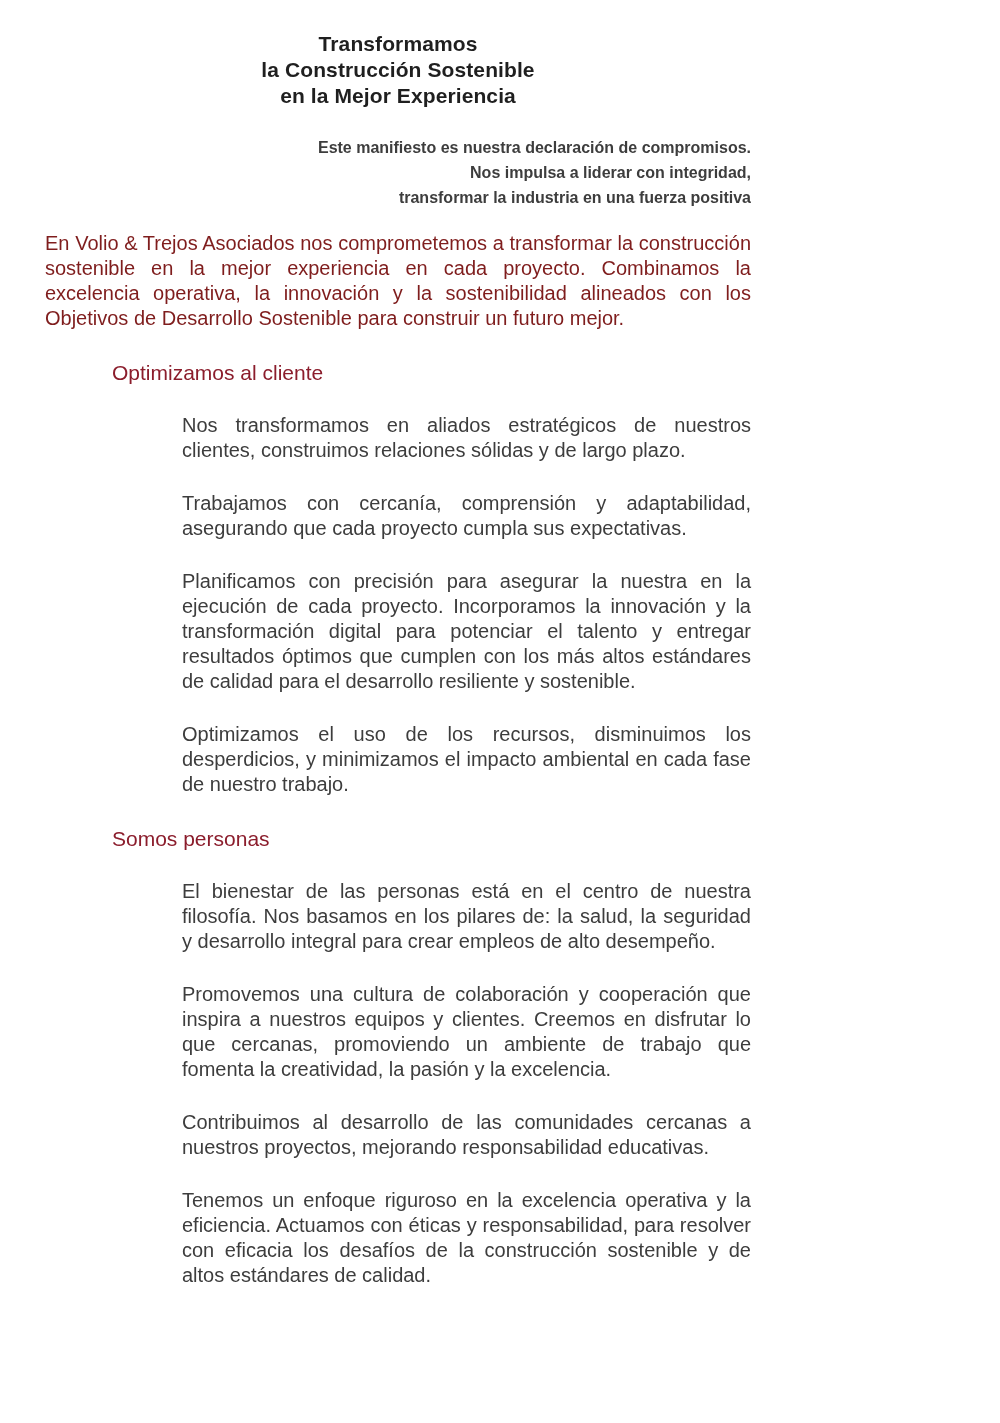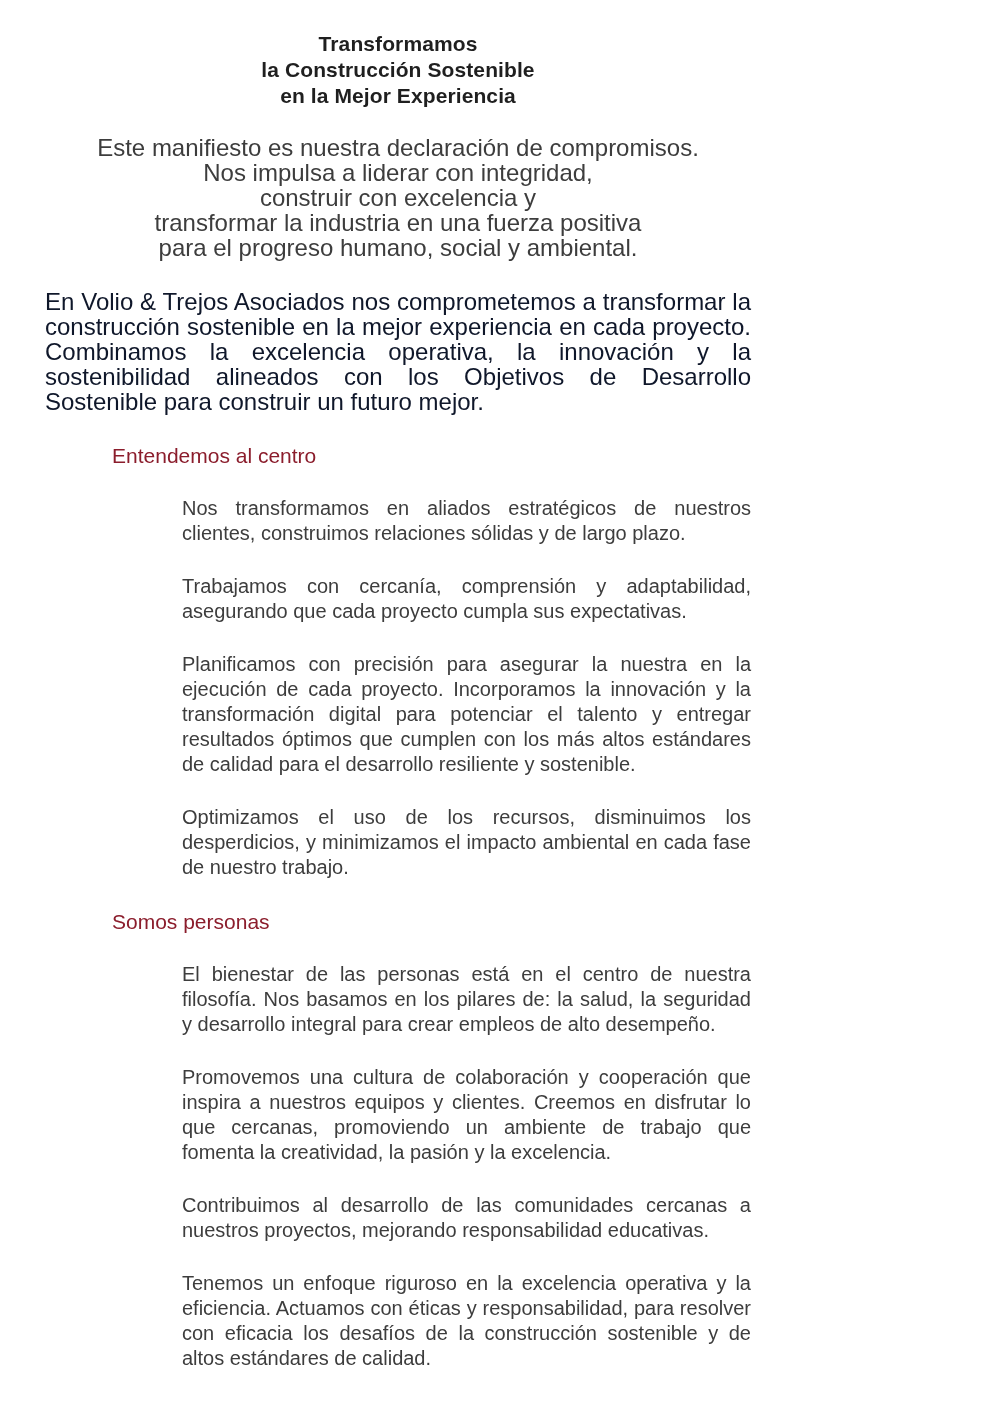--- a/index.html
+++ b/index.html
@@ -19,32 +19,32 @@
   .doc-title {
     text-align: center;
     font-size: 21px;
     line-height: 26px;
     font-weight: 700;
     color: #1f1f1f;
     letter-spacing: 0.1px;
   }
   .intro {
     margin-top: 26px;
-    text-align: center;
-    font-size: 24px;
+    text-align: right;
+    font-size: 16px;
     line-height: 25px;
-    font-weight: 400;
+    font-weight: 700;
     color: #3d3d3d;
   }
   .lead-paragraph {
-    margin-top: 29px;
+    margin-top: 21px;
     text-align: justify;
-    font-size: 24px;
+    font-size: 20px;
     line-height: 25px;
-    color: #0f172a;
+    color: #7f1d1d;
   }
   .section-heading {
     margin: 29px 0 0 67px;
     font-size: 21px;
     line-height: 25px;
     font-weight: 400;
     color: #8b1d2c;
   }
   .section-paragraph {
     margin: 28px 0 0 137px;
@@ -61,29 +61,27 @@
 
   <div class="doc-title">
     <div>Transformamos</div>
     <div>la Construcción Sostenible</div>
     <div>en la Mejor Experiencia</div>
   </div>
 
   <div class="intro">
     <div>Este manifiesto es nuestra declaración de compromisos.</div>
     <div>Nos impulsa a liderar con integridad,</div>
-    <div>construir con excelencia y</div>
     <div>transformar la industria en una fuerza positiva</div>
-    <div>para el progreso humano, social y ambiental.</div>
   </div>
 
   <p class="lead-paragraph">En Volio &amp; Trejos Asociados nos comprometemos a transformar la construcción sostenible en la mejor experiencia en cada proyecto. Combinamos la excelencia operativa, la innovación y la sostenibilidad alineados con los Objetivos de Desarrollo Sostenible para construir un futuro mejor.</p>
 
   <div>
-    <h2 class="section-heading">Entendemos al centro</h2>
+    <h2 class="section-heading">Optimizamos al cliente</h2>
     <p class="section-paragraph">Nos transformamos en aliados estratégicos de nuestros clientes, construimos relaciones sólidas y de largo plazo.</p>
     <p class="section-paragraph">Trabajamos con cercanía, comprensión y adaptabilidad, asegurando que cada proyecto cumpla sus expectativas.</p>
   </div>
 
   <div>
     <p class="section-paragraph">Planificamos con precisión para asegurar la nuestra en la ejecución de cada proyecto. Incorporamos la innovación y la transformación digital para potenciar el talento y entregar resultados óptimos que cumplen con los más altos estándares de calidad para el desarrollo resiliente y sostenible.</p>
     <p class="section-paragraph">Optimizamos el uso de los recursos, disminuimos los desperdicios, y minimizamos el impacto ambiental en cada fase de nuestro trabajo.</p>
   </div>
 
   <div>

